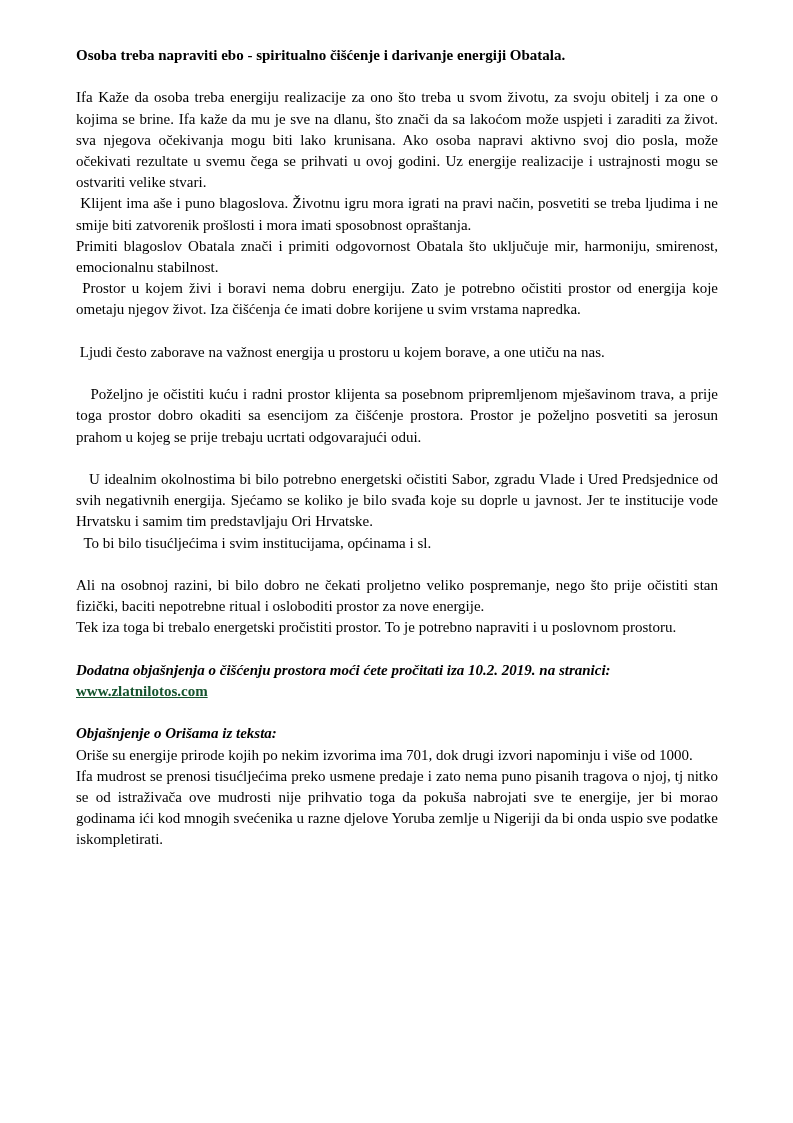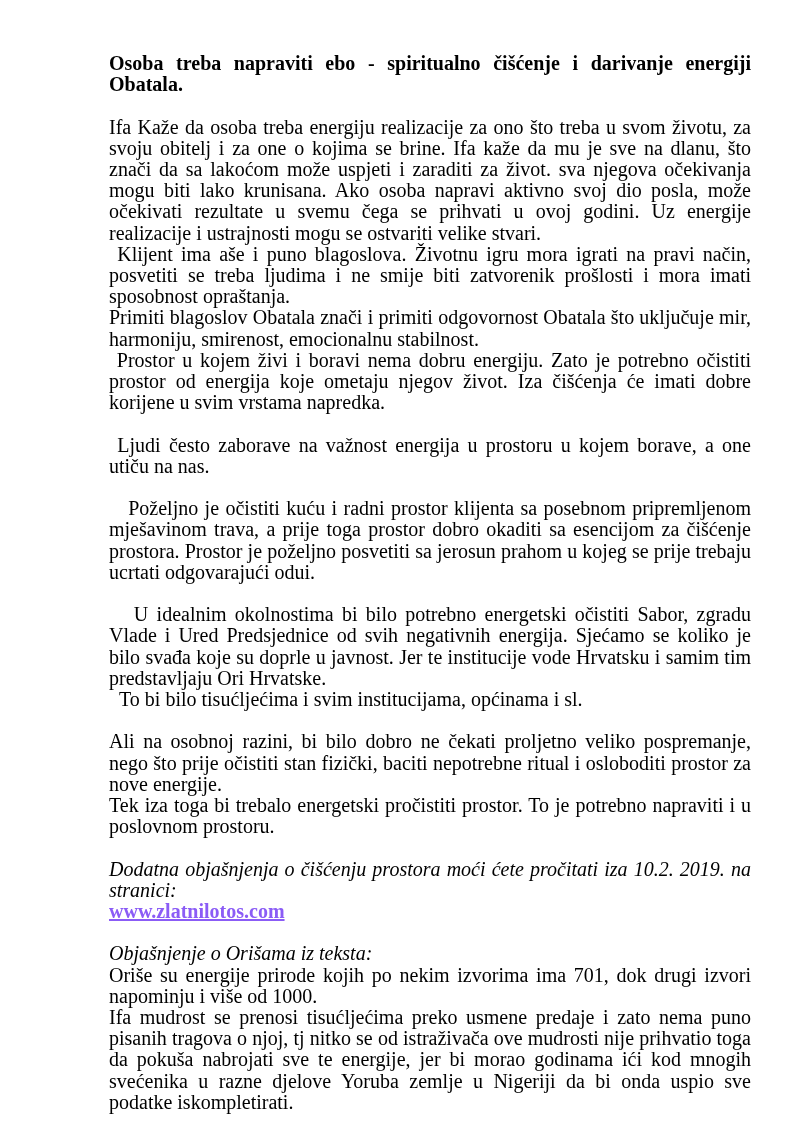--- a/index.html
+++ b/index.html
@@ -1,32 +1,31 @@
 <!DOCTYPE html>
 <html><head>
 <meta charset="utf-8">
 <style>
   html, body { margin: 0; padding: 0; background: #ffffff; }
   body { width: 793px; height: 1123px; position: relative; overflow: hidden; }
   .page {
     position: absolute;
     left: 76px;
-    top: 53px;
+    top: 45px;
     width: 642px;
     font-family: "Liberation Serif", serif;
-    font-size: 20px;
+    font-size: 15px;
     line-height: 21.2px;
     color: #000000;
-    margin-left: 33px;
   }
   p { margin: 0; text-align: justify; }
   .title { font-weight: bold; }
   .blank { height: 21.2px; }
-  .bi { font-weight: normal; font-style: italic; }
-  a.link { color: #8b5cf6; font-weight: bold; text-decoration: underline; }
+  .bi { font-weight: bold; font-style: italic; }
+  a.link { color: #14532d; font-weight: bold; text-decoration: underline; }
 </style>
 </head>
 <body>
 
 <div class="page">
   <p class="title">Osoba treba napraviti ebo - spiritualno čišćenje i darivanje energiji Obatala.</p>
   <div class="blank"></div>
   <p style="white-space:pre-wrap">Ifa Kaže da osoba treba energiju realizacije za ono što treba u svom životu, za svoju obitelj i za one o kojima se brine. Ifa kaže da mu je sve na dlanu, što znači da sa lakoćom može uspjeti i zaraditi za život. sva njegova očekivanja mogu biti lako krunisana. Ako osoba napravi aktivno svoj dio posla, može očekivati rezultate u svemu čega se prihvati u ovoj godini. Uz energije realizacije i ustrajnosti mogu se ostvariti velike stvari.</p>
   <p style="white-space:pre-wrap"> Klijent ima aše i puno blagoslova. Životnu igru mora igrati na pravi način, posvetiti se treba ljudima i ne smije biti zatvorenik prošlosti i mora imati sposobnost opraštanja.</p>
   <p style="white-space:pre-wrap">Primiti blagoslov Obatala znači i primiti odgovornost Obatala što uključuje mir, harmoniju, smirenost, emocionalnu stabilnost.</p>

